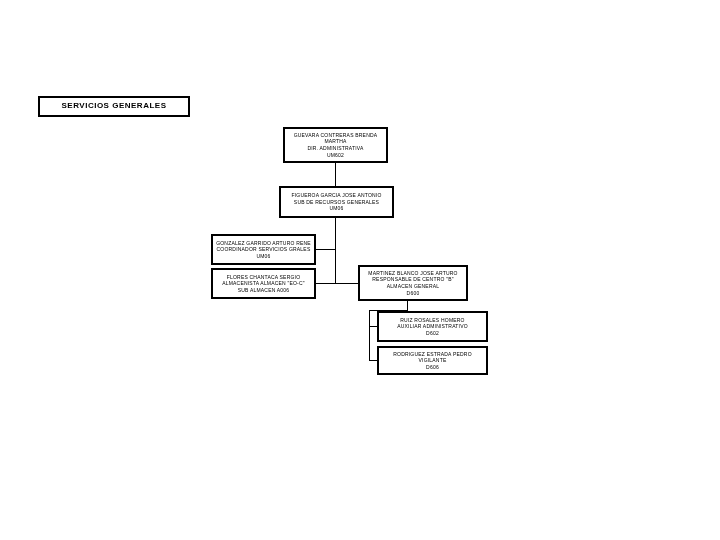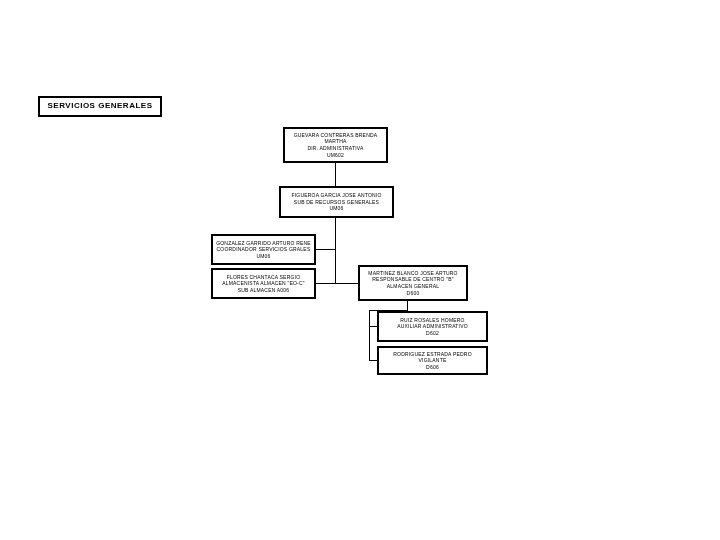--- a/index.html
+++ b/index.html
@@ -7,21 +7,21 @@
   .stage{
     position:relative;width:720px;height:540px;background:#ffffff;
     font-family:"Liberation Sans",sans-serif;color:#000;overflow:hidden;
   }
   .box{
     position:absolute;border:2px solid #000;background:#fff;
     display:flex;flex-direction:column;align-items:center;justify-content:center;
     text-align:center;padding:1px 2px;
   }
   .box .ln{font-size:5px;line-height:6.6px;letter-spacing:0.2px;white-space:nowrap;}
-  #title-box{left:38px;top:96px;width:124px;height:21px;border-width:2px;}
+  #title-box{left:38px;top:96px;width:152px;height:21px;border-width:2px;}
   #title-box .ln{font-size:8px;font-weight:bold;letter-spacing:0.5px;}
   #n1{left:283px;top:127px;width:105px;height:36px;}
   #n2{left:279px;top:186px;width:115px;height:32px;}
   #n3{left:211px;top:234px;width:105px;height:31px;}
   #n4{left:211px;top:268px;width:105px;height:31px;}
   #n5{left:358px;top:265px;width:110px;height:36px;}
   #n6{left:377px;top:311px;width:111px;height:31px;}
   #n7{left:377px;top:346px;width:111px;height:29px;}
   .conn{position:absolute;background:#000;}
   #c1{left:335px;top:163px;width:1px;height:24px;}

